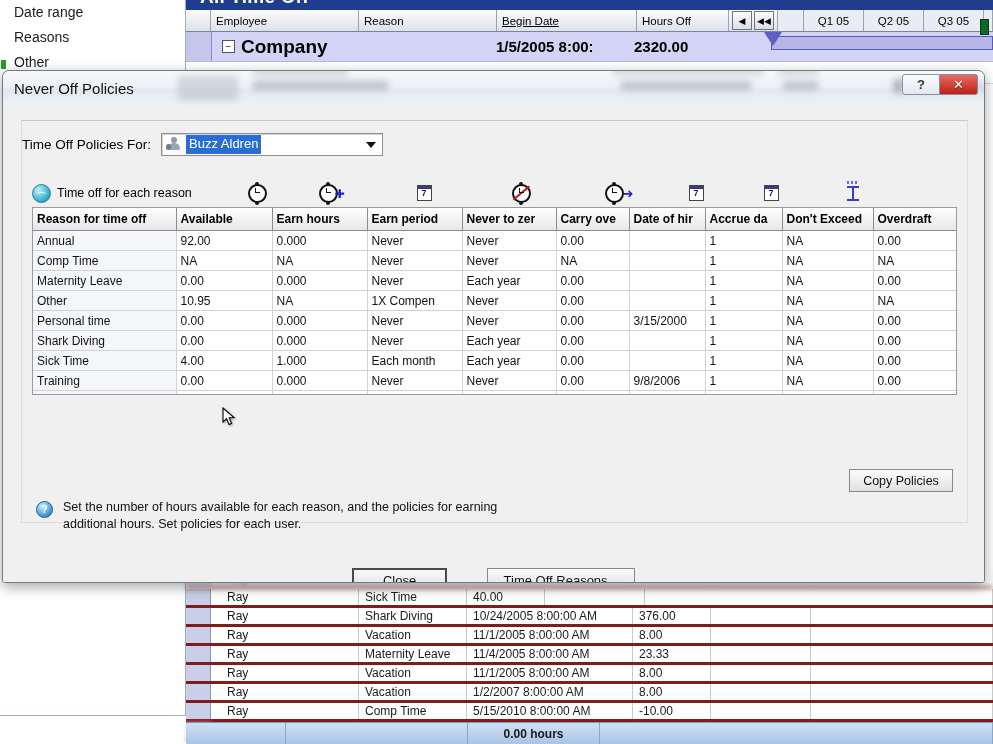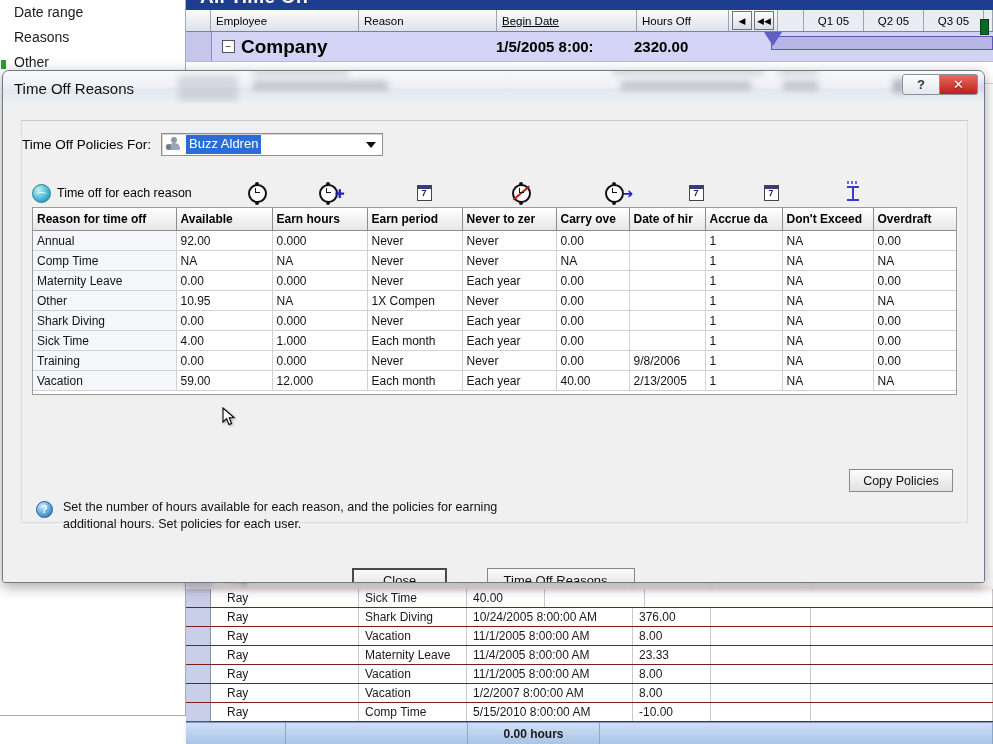--- a/index.html
+++ b/index.html
@@ -95,21 +95,21 @@
     position:absolute;left:0;height:22px;width:807px;display:flex;align-items:center;
     font-size:12px;color:#333;border-bottom:1px solid #d4d4d4;box-sizing:border-box;
   }
 
   
   #bg-lower{
     position:absolute;left:0;top:570px;width:807px;bottom:0;
   }
   #bg-lower .row{
     height:19px;display:flex;align-items:center;box-sizing:border-box;
-    border-bottom:1px solid #7f1d1d;font-size:12px;color:#1a1a1a;
+    border-bottom:3px solid #7f1d1d;font-size:12px;color:#1a1a1a;
   }
   #bg-lower .gut{width:25px;height:100%;background:#c9cfe8;border-right:1px solid #8d93ae;box-sizing:border-box;}
   #bg-lower .c-emp{width:148px;padding-left:16px;box-sizing:border-box;border-right:1px solid #c9c9c9;height:100%;display:flex;align-items:center;}
   #bg-lower .c-rea{width:108px;padding-left:6px;box-sizing:border-box;border-right:1px solid #c9c9c9;height:100%;display:flex;align-items:center;}
   #bg-lower .c-beg{width:166px;padding-left:6px;box-sizing:border-box;border-right:1px solid #c9c9c9;height:100%;display:flex;align-items:center;}
   #bg-lower .c-hrs{width:78px;padding-left:6px;box-sizing:border-box;border-right:1px solid #c9c9c9;height:100%;display:flex;align-items:center;}
   #bg-lower .c-rest{flex:1;height:100%;border-right:1px solid #c9c9c9;box-sizing:border-box;}
   #bg-lower .c-rest2{width:100px;height:100%;border-right:1px solid #c9c9c9;box-sizing:border-box;}
   #bg-lower .blurred{filter:blur(2.2px);opacity:.55;}
   #bg-green-tick{
@@ -447,21 +447,21 @@
       <div class="g1"></div>
         <div class="g2"></div>
         <div class="g3"></div>
       <div class="g4"></div>
         <div class="g5"></div>
         <div class="g6"></div>
       <div class="g7"></div>
         <div class="g8"></div>
         <div class="g9"></div>
     </div>
-    <div id="dlg-title">Time Off Reasons</div>
+    <div id="dlg-title">Never Off Policies</div>
     <div id="dlg-btns">
       <div class="dlg-btn" id="dlg-help">?</div>
       <div class="dlg-btn" id="dlg-close">✕</div>
     </div>
   </div>
 
   <div id="dlg-body">
     <div id="dlg-panel">
 
       <div id="col-toolbar">
@@ -601,20 +601,32 @@
                 <td>NA</td>
                 <td>1X Compen</td>
                 <td>Never</td>
                 <td>0.00</td>
                 <td></td>
                 <td>1</td>
                 <td>NA</td>
                 <td>NA</td>
               </tr>
               <tr>
+                <td class="first">Personal time</td>
+                <td>0.00</td>
+                <td>0.000</td>
+                <td>Never</td>
+                <td>Never</td>
+                <td>0.00</td>
+                <td>3/15/2000</td>
+                <td>1</td>
+                <td>NA</td>
+                <td>0.00</td>
+              </tr>
+              <tr>
                 <td class="first">Shark Diving</td>
                 <td>0.00</td>
                 <td>0.000</td>
                 <td>Never</td>
                 <td>Each year</td>
                 <td>0.00</td>
                 <td></td>
                 <td>1</td>
                 <td>NA</td>
                 <td>0.00</td>

